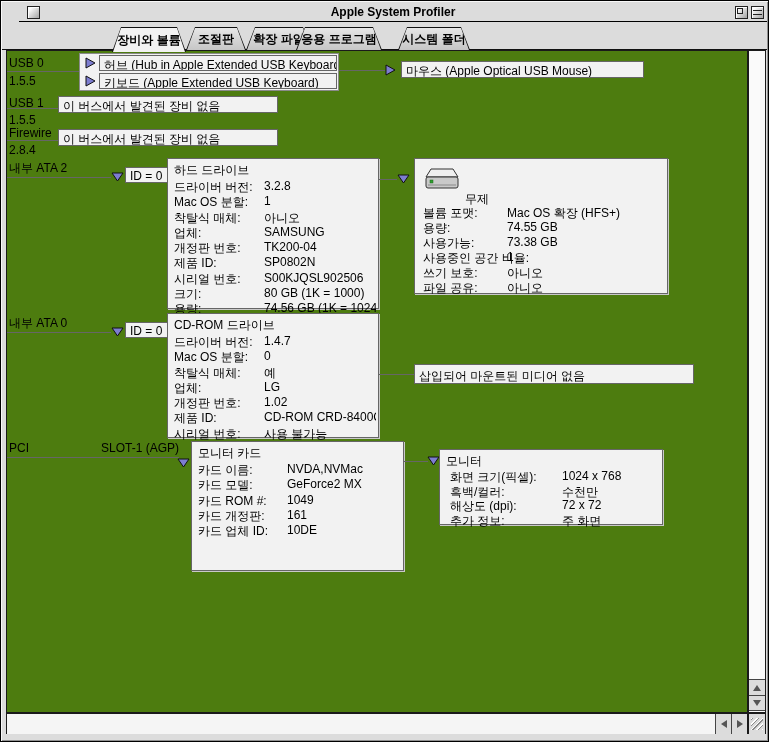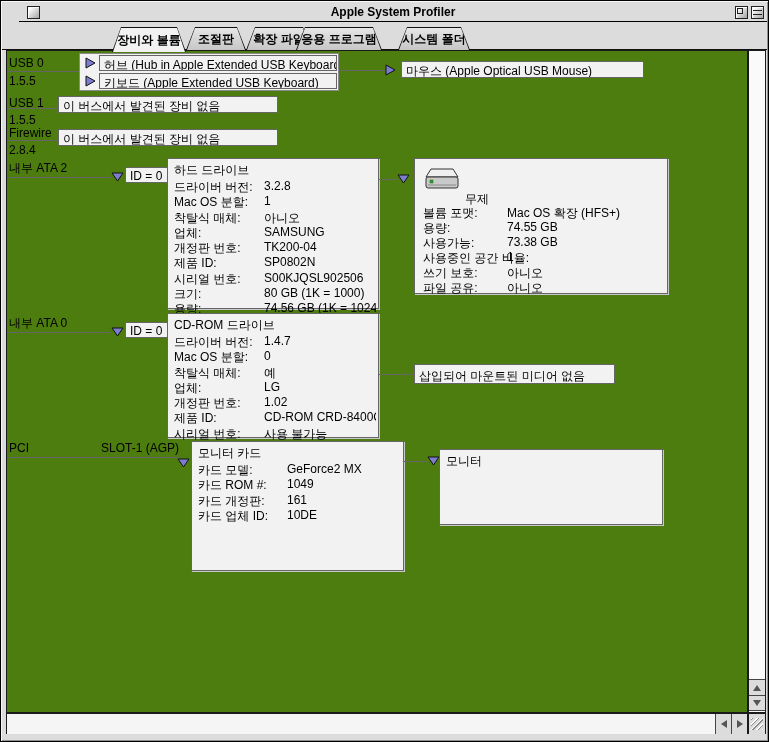--- a/index.html
+++ b/index.html
@@ -298,35 +298,39 @@
             <span class="v">CD-ROM CRD-8400C</span>
           </div>
         <div class="row">
             <span class="l">시리얼 번호:</span>
             <span class="v">사용 불가능</span>
           </div>
       </div>
     </div>
 
     <div class="hline" style="left:372px;top:323px;width:35px;"></div>
-    <div class="nbox" style="left:407px;top:313px;width:201px;height:20px;padding-top:3px;">삽입되어 마운트된 미디어 없음</div>
+    <div class="nbox" style="left:407px;top:313px;width:280px;height:20px;padding-top:3px;">삽입되어 마운트된 미디어 없음</div>
 
     <div class="lbl-plain" style="left:2px;top:390px;">PCI</div>
     <div class="lbl-plain" style="left:94px;top:390px;">SLOT-1 (AGP)</div>
     <div class="hline" style="left:0;top:406px;width:172px;"></div>
     <div class="tri" style="left:170px;top:407px;">
       <svg width="13" height="10">
           <polygon points="1,1 12,1 6.5,9" fill="#7d7dd0" stroke="#111" stroke-width="1"></polygon>
         </svg>
     </div>
 
     <div class="detail" style="left:184px;top:390px;width:213px;height:130px;">
       <div class="dtitle">모니터 카드</div>
       <div class="rows cardrows" style="top:20px;">
         <div class="row">
+            <span class="l">카드 이름:</span>
+            <span class="v">NVDA,NVMac</span>
+          </div>
+        <div class="row">
             <span class="l">카드 모델:</span>
             <span class="v">GeForce2 MX</span>
           </div>
         <div class="row">
             <span class="l">카드 ROM #:</span>
             <span class="v">1049</span>
           </div>
         <div class="row">
             <span class="l">카드 개정판:</span>
             <span class="v">161</span>
@@ -340,20 +344,38 @@
 
     <div class="hline" style="left:397px;top:410px;width:24px;"></div>
     <div class="tri" style="left:420px;top:405px;">
       <svg width="13" height="10">
           <polygon points="1,1 12,1 6.5,9" fill="#7d7dd0" stroke="#111" stroke-width="1"></polygon>
         </svg>
     </div>
 
     <div class="detail" style="left:432px;top:398px;width:224px;height:76px;">
       <div class="dtitle">모니터</div>
+      <div class="rows monrows" style="top:19px;left:10px;">
+        <div class="row">
+            <span class="l">화면 크기(픽셀):</span>
+            <span class="v">1024 x 768</span>
+          </div>
+        <div class="row">
+            <span class="l">흑백/컬러:</span>
+            <span class="v">수천만</span>
+          </div>
+        <div class="row">
+            <span class="l">해상도 (dpi):</span>
+            <span class="v">72 x 72</span>
+          </div>
+        <div class="row">
+            <span class="l">추가 정보:</span>
+            <span class="v">주 화면</span>
+          </div>
+      </div>
     </div>
 
   </div>
 
   <div class="vscroll">
     <div class="sb-btn up">
         <div class="tri-up"></div>
       </div>
     <div class="sb-btn down">
         <div class="tri-dn"></div>

